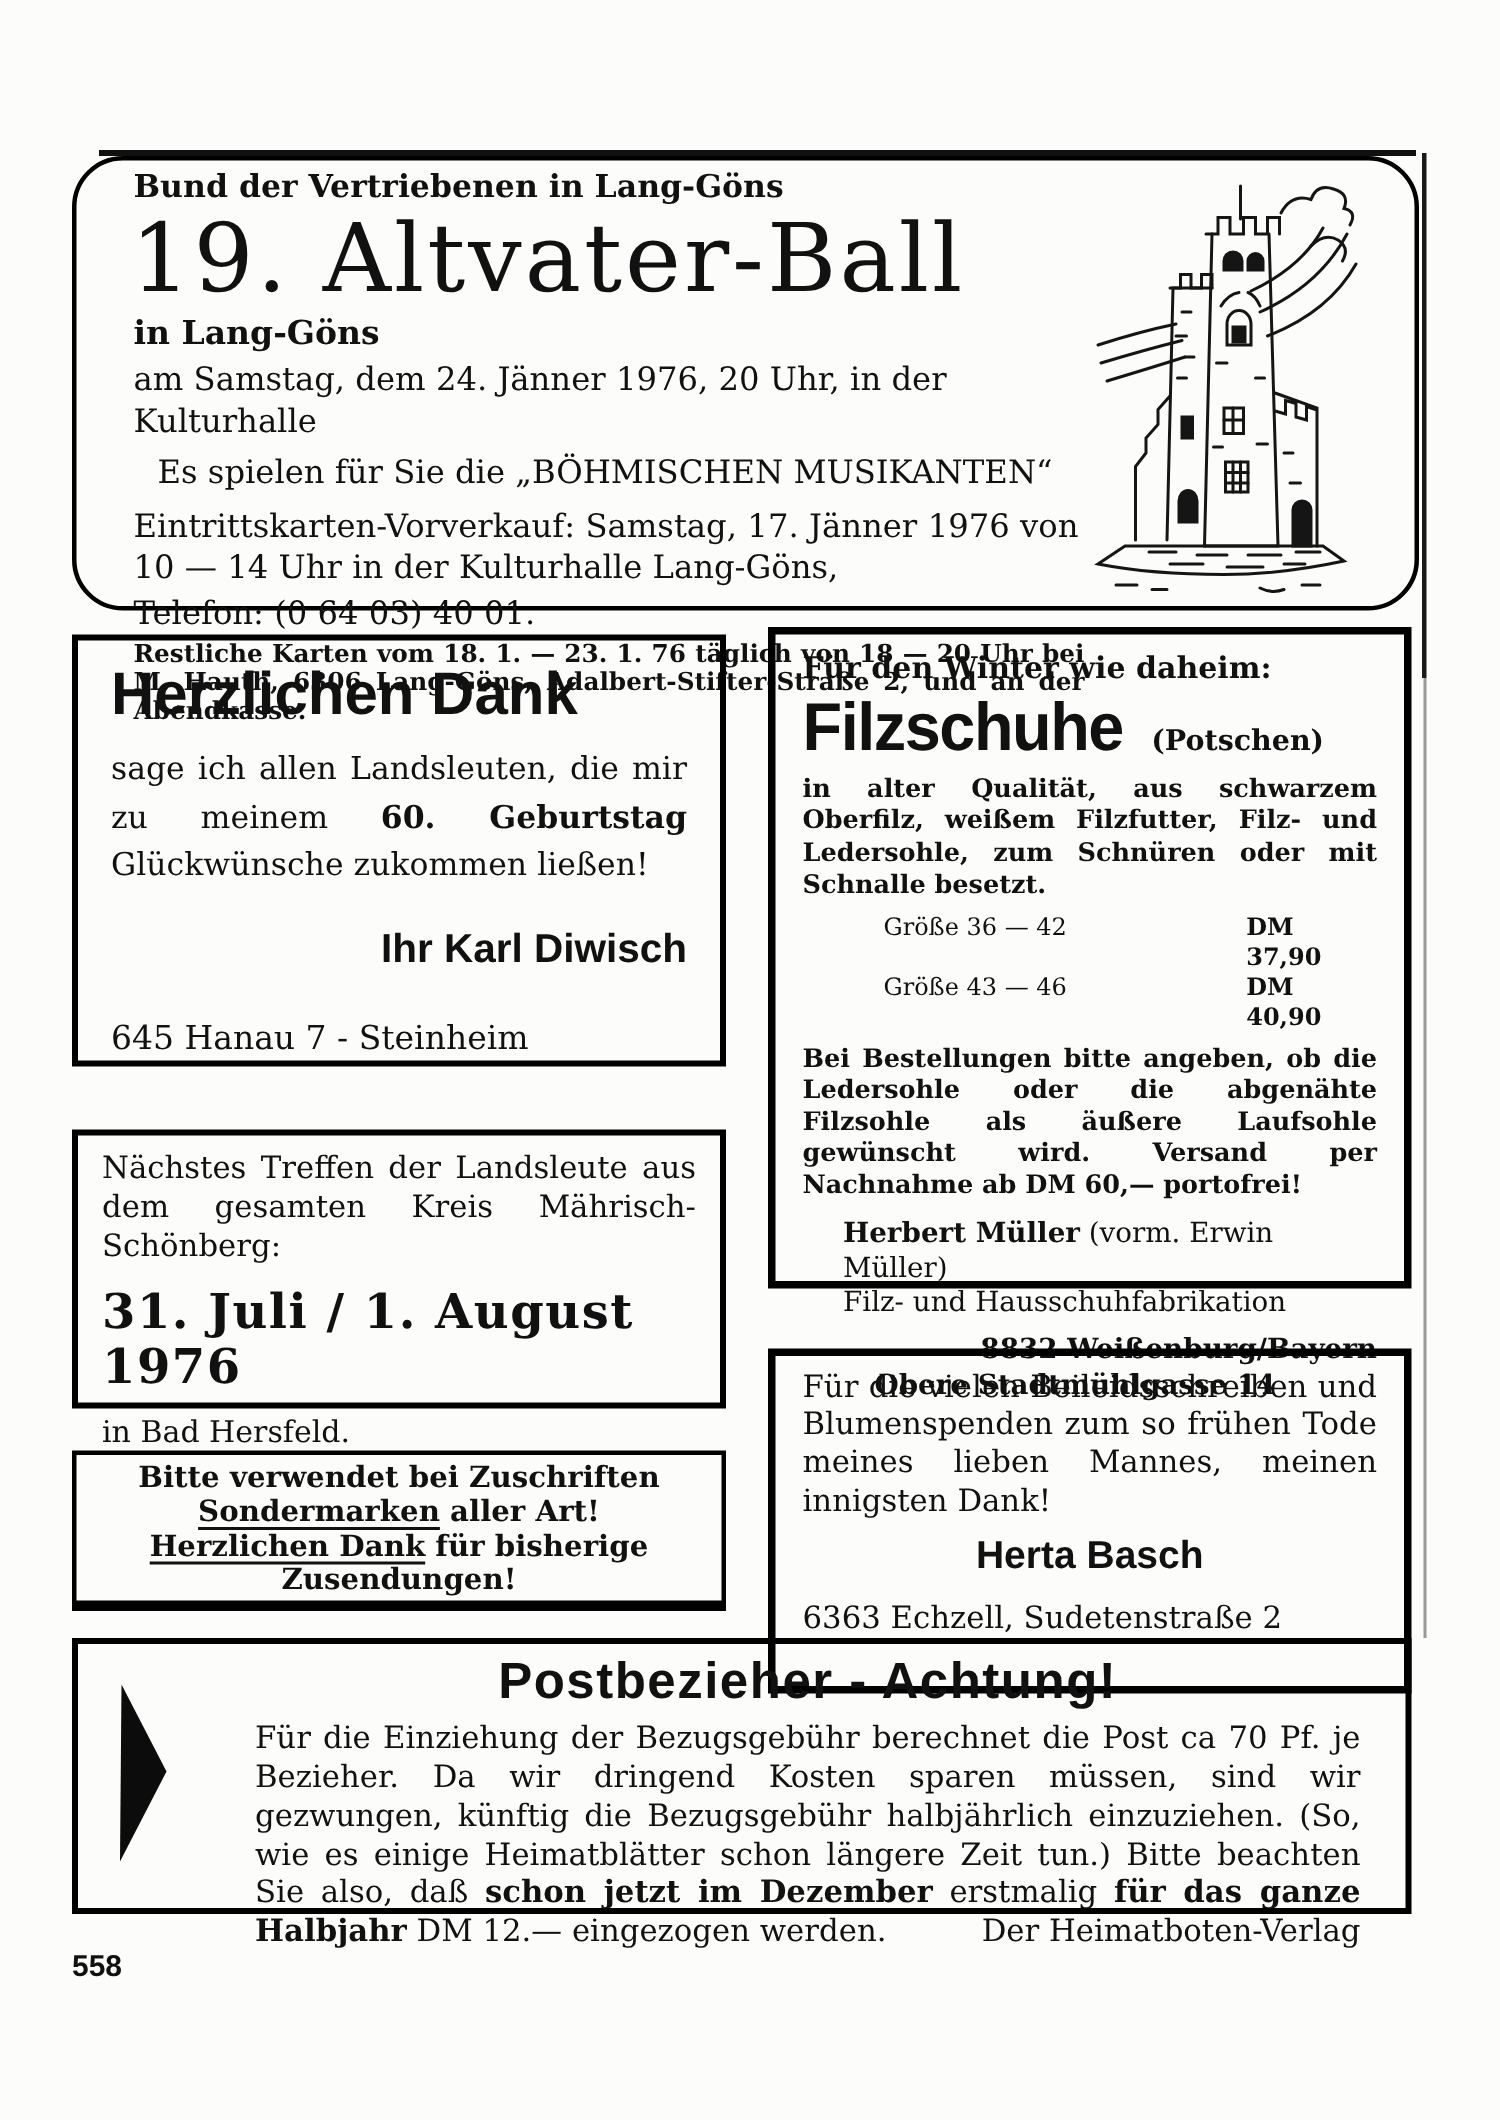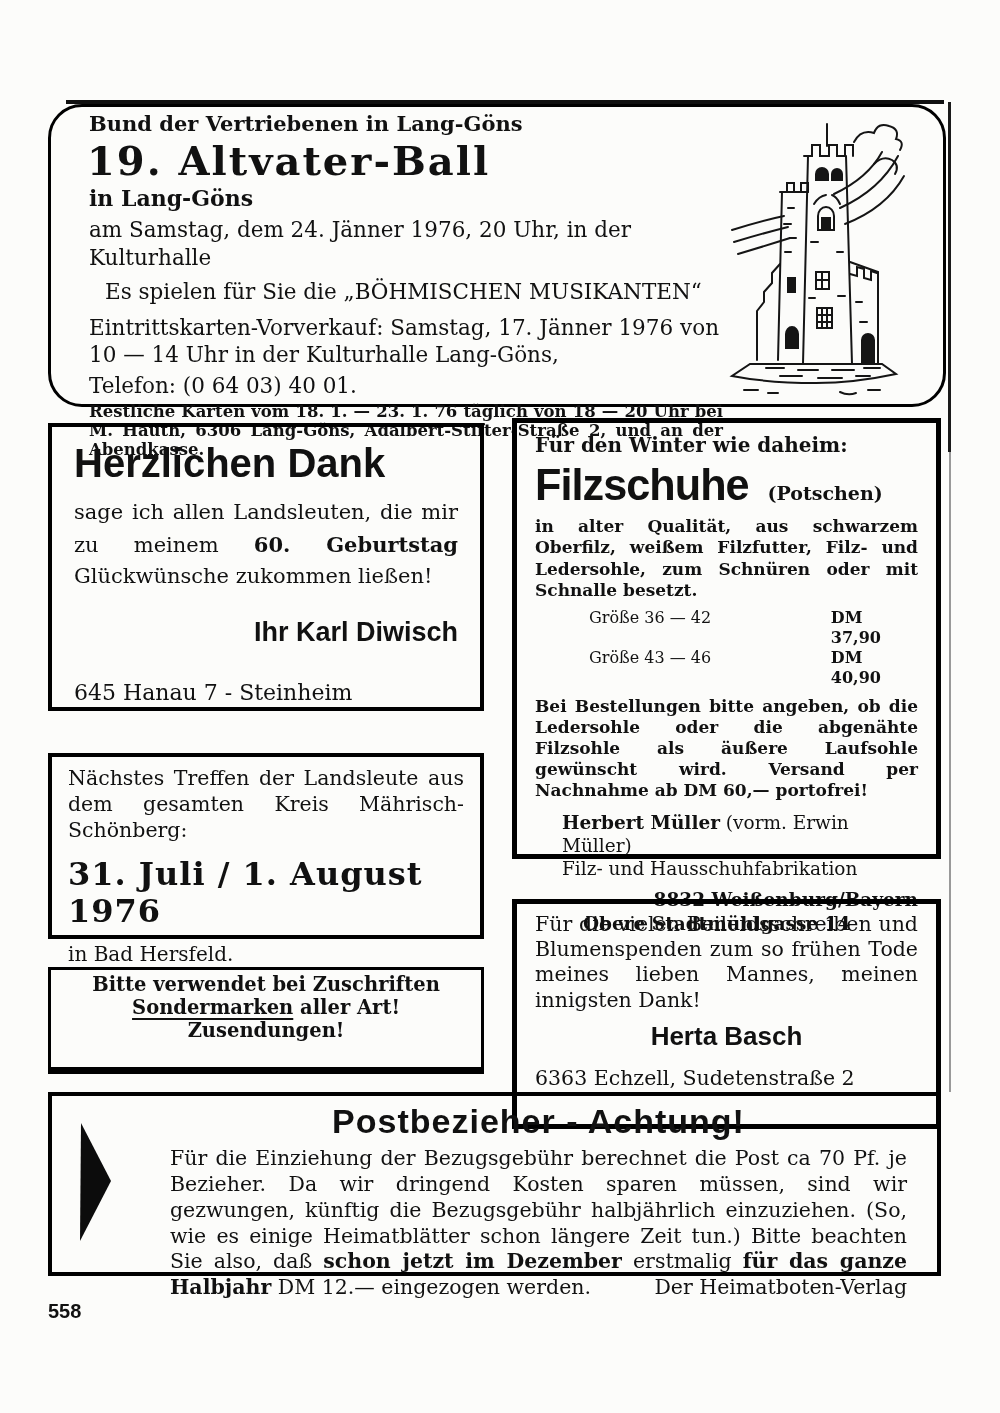--- a/index.html
+++ b/index.html
@@ -23,21 +23,21 @@
   .edge-line{left:948px;top:102px;width:3px;height:350px;background:#1a1a1a;}
   .edge-line2{left:949px;top:452px;width:2px;height:640px;background:#999;}
 
   
   .topbox{
     left:48px;top:104px;width:898px;height:303px;
     border:3px solid #000;border-radius:34px;
     padding:4px 38px 0 38px;
   }
   .topbox .kicker{font-size:21px;font-weight:bold;line-height:1.25;margin-top:0;}
-  .topbox .title{font-size:40px;font-weight:bold;letter-spacing:2px;line-height:1.04;margin:3px 0 3px -2px;}
+  .topbox .title{font-size:63px;font-weight:normal;letter-spacing:2px;line-height:1.04;margin:3px 0 3px -2px;}
   .topbox .subtitle{font-size:22px;font-weight:bold;line-height:1.2;margin-top:2px;}
   .topbox .l1{font-size:21.5px;line-height:1.28;margin-top:5px;max-width:640px;}
   .topbox .l2{font-size:21.5px;line-height:1.28;margin-top:7px;margin-left:16px;max-width:640px;}
   .topbox .l3{font-size:21.5px;line-height:1.28;margin-top:8px;max-width:630px;}
   .topbox .l4{font-size:21.5px;line-height:1.28;margin-top:3px;max-width:630px;}
   .topbox .l5{font-size:16.5px;font-weight:bold;line-height:1.13;margin-top:4px;max-width:634px;}
   .tower{left:728px;top:112px;width:185px;height:290px;}
 
   
   .box-thanks{left:48px;top:423px;width:436px;height:288px;border:4px solid #000;padding:12px 22px;}
@@ -160,20 +160,21 @@
 
 <div class="abs box-meeting">
   <div class="body serif just">Nächstes Treffen der Landsleute aus dem gesamten Kreis Mährisch-Schönberg:</div>
   <div class="date serif">31. Juli / 1. August 1976</div>
   <div class="place serif">in Bad Hersfeld.</div>
 </div>
 
 <div class="abs box-stamps">
   <div class="ln serif">Bitte verwendet bei Zuschriften</div>
   <div class="ln serif"><span class="u">Sondermarken</span><span> aller Art!</span></div>
+  <div class="ln serif"><span class="u">Herzlichen Dank</span><span> für bisherige</span></div>
   <div class="ln serif">Zusendungen!</div>
 </div>
 
 <div class="abs box-felt">
   <div class="kicker serif">Für den Winter wie daheim:</div>
   <div class="titlerow"><span class="title sans">Filzschuhe</span><span class="suffix serif">(Potschen)</span></div>
   <div class="body serif just">in alter Qualität, aus schwarzem Oberfilz, weißem Filzfutter, Filz- und Ledersohle, zum Schnüren oder mit Schnalle besetzt.</div>
   <div class="sizes">
     <div class="size-row serif">
         <span class="lbl">Größe 36 — 42</span>

